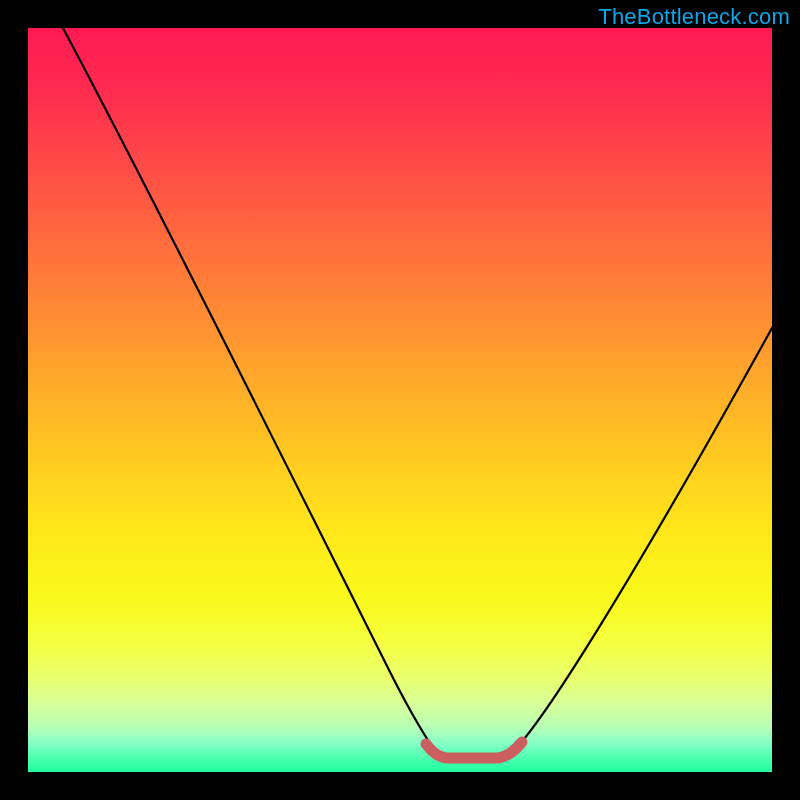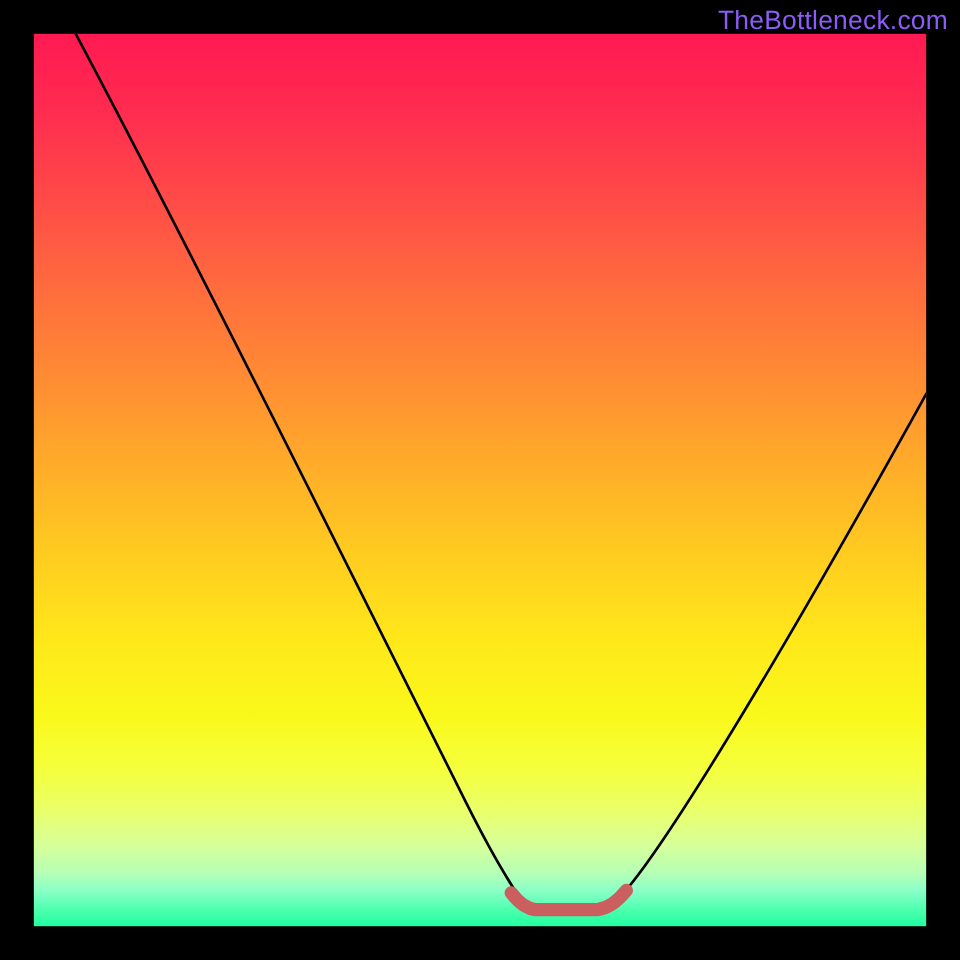--- a/index.html
+++ b/index.html
@@ -51,21 +51,21 @@
     );
   }
   .curve {
     position: absolute;
     inset: 0;
   }
   .watermark {
     position: absolute;
     top: 4px;
     right: 10px;
-    color: #8b5cf6;
+    color: #0ea5e9;
     font-size: 22px;
     font-weight: 500;
     letter-spacing: 0.2px;
   }
 </style>
 </head>
 <body>
 
 <div class="frame">
   <div class="plot-area">

